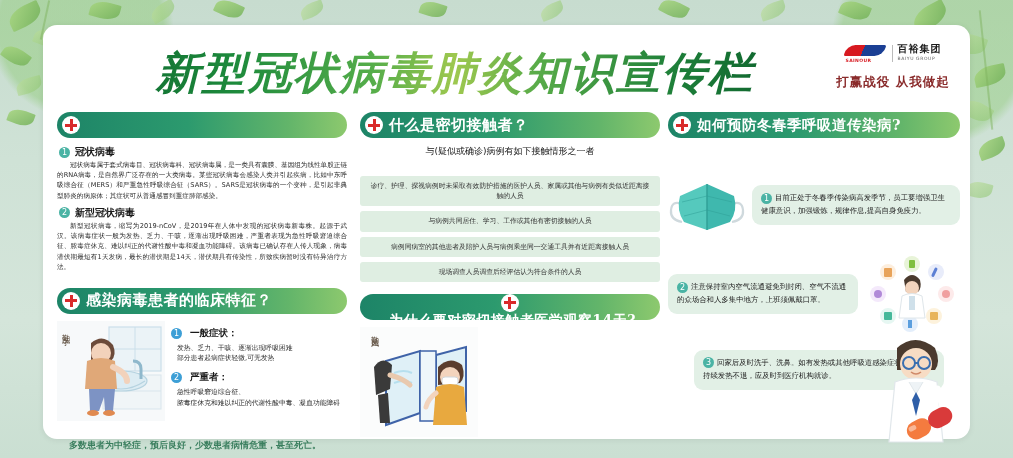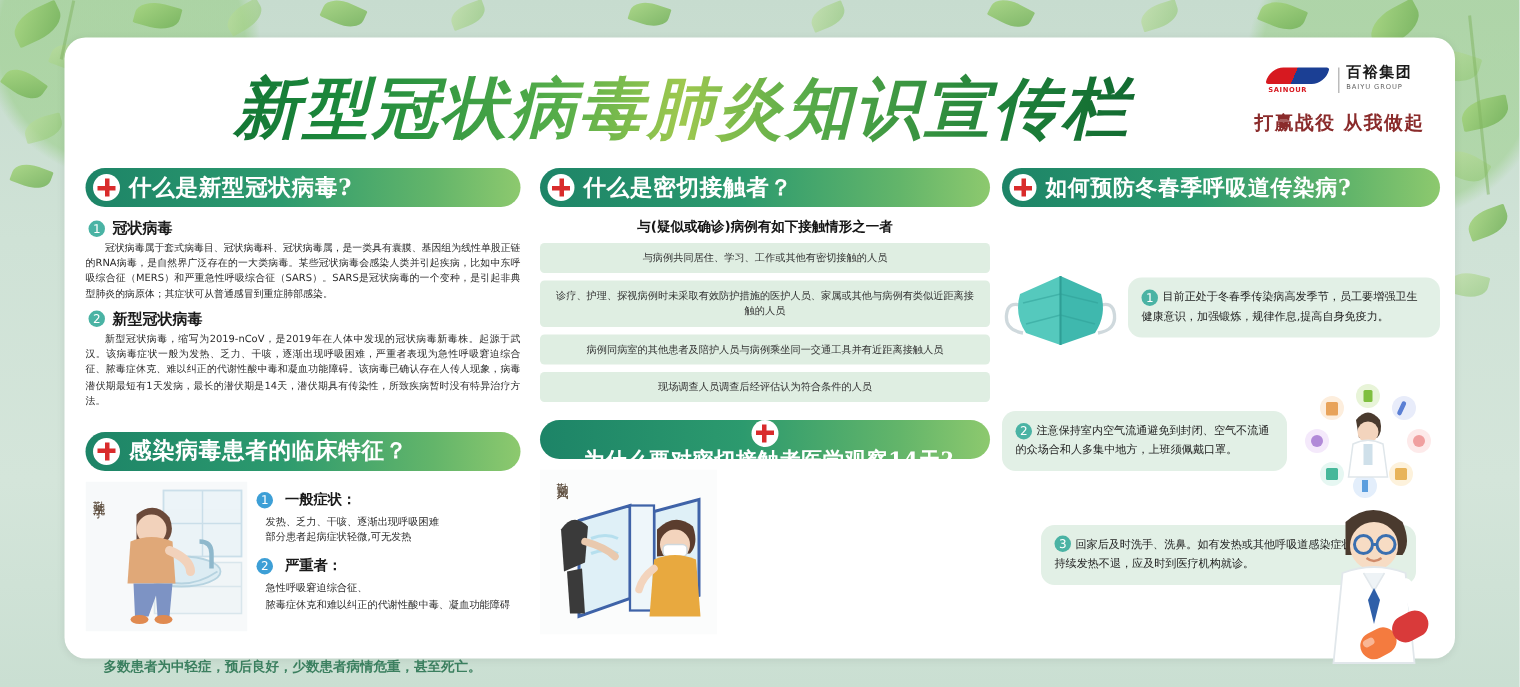--- a/index.html
+++ b/index.html
@@ -74,21 +74,21 @@
   .clin{display:flex;gap:6px;margin-top:4px;}
   .clin-art{position:relative;width:108px;height:100px;flex:0 0 108px;}
   .clin-txt{flex:1;padding-top:6px;}
   .sym-h{display:flex;align-items:center;gap:8px;margin-bottom:3px;}
   .sym-h .sub-t{font-size:9.5px;}
   .sym-b{font-size:6.8px;line-height:1.5;color:#2b2b2b;margin:0 0 8px 6px;}
   .concl{font-size:9px;font-weight:bold;color:#3b7f5f;line-height:1.5;
          margin-top:18px;text-indent:12px;}
 
   
-  .lead{text-align:center;font-size:9px;font-weight:bold;color:#151515;margin:6px 0 4px;}
+  .lead{text-align:center;font-size:9px;font-weight:normal;color:#151515;margin:6px 0 18px;}
   .band{background:#dfeee2;border-radius:3px;padding:5px 8px;margin-bottom:5px;
         font-size:6.8px;line-height:1.5;color:#333;text-align:center;}
 
   
   .obs{display:flex;gap:4px;margin-top:7px;}
   .obs-txt{flex:1;font-size:6.8px;line-height:1.85;color:#2b2b2b;text-align:justify;text-indent:13px;}
   .obs-art{width:118px;height:110px;flex:0 0 118px;position:relative;}
 
   
   .tip{display:flex;align-items:flex-start;gap:6px;margin-top:4px;}
@@ -148,21 +148,20 @@
         <div class="brand-en">BAIYU GROUP</div>
       </div>
     </div>
     <div class="brand-slogan">打赢战役 从我做起</div>
   </div>
 
   <div class="col c1">
 
     <div class="sec-head">
       <div class="cross"></div>
-      <div class="h-txt">什么是新型冠状病毒?</div>
     </div>
 
     <div class="sub">
       <div class="num">1</div>
       <div class="sub-t">冠状病毒</div>
     </div>
     <div class="para">冠状病毒属于套式病毒目、冠状病毒科、冠状病毒属，是一类具有囊膜、基因组为线性单股正链的RNA病毒，是自然界广泛存在的一大类病毒。某些冠状病毒会感染人类并引起疾病，比如中东呼吸综合征（MERS）和严重急性呼吸综合征（SARS）。SARS是冠状病毒的一个变种，是引起非典型肺炎的病原体；其症状可从普通感冒到重症肺部感染。</div>
 
     <div class="sub">
       <div class="num">2</div>
@@ -220,22 +219,22 @@
   </div>
 
   <div class="col c2">
 
     <div class="sec-head">
       <div class="cross"></div>
       <div class="h-txt">什么是密切接触者？</div>
     </div>
 
     <div class="lead">与(疑似或确诊)病例有如下接触情形之一者</div>
+    <div class="band">诊疗、护理、探视病例时未采取有效防护措施的医护人员、家属或其他与病例有类似近距离接触的人员</div>
     <div class="band">与病例共同居住、学习、工作或其他有密切接触的人员</div>
-    <div class="band">诊疗、护理、探视病例时未采取有效防护措施的医护人员、家属或其他与病例有类似近距离接触的人员</div>
     <div class="band">病例同病室的其他患者及陪护人员与病例乘坐同一交通工具并有近距离接触人员</div>
     <div class="band">现场调查人员调查后经评估认为符合条件的人员</div>
 
     <div class="sec-head" style="margin-top:12px;flex-direction:column;">
       <div class="cross"></div>
       <div class="h-txt" style="font-size:14px;">为什么要对密切接触者医学观察14天?</div>
     </div>
 
     <div class="obs">
       <div class="obs-art">

